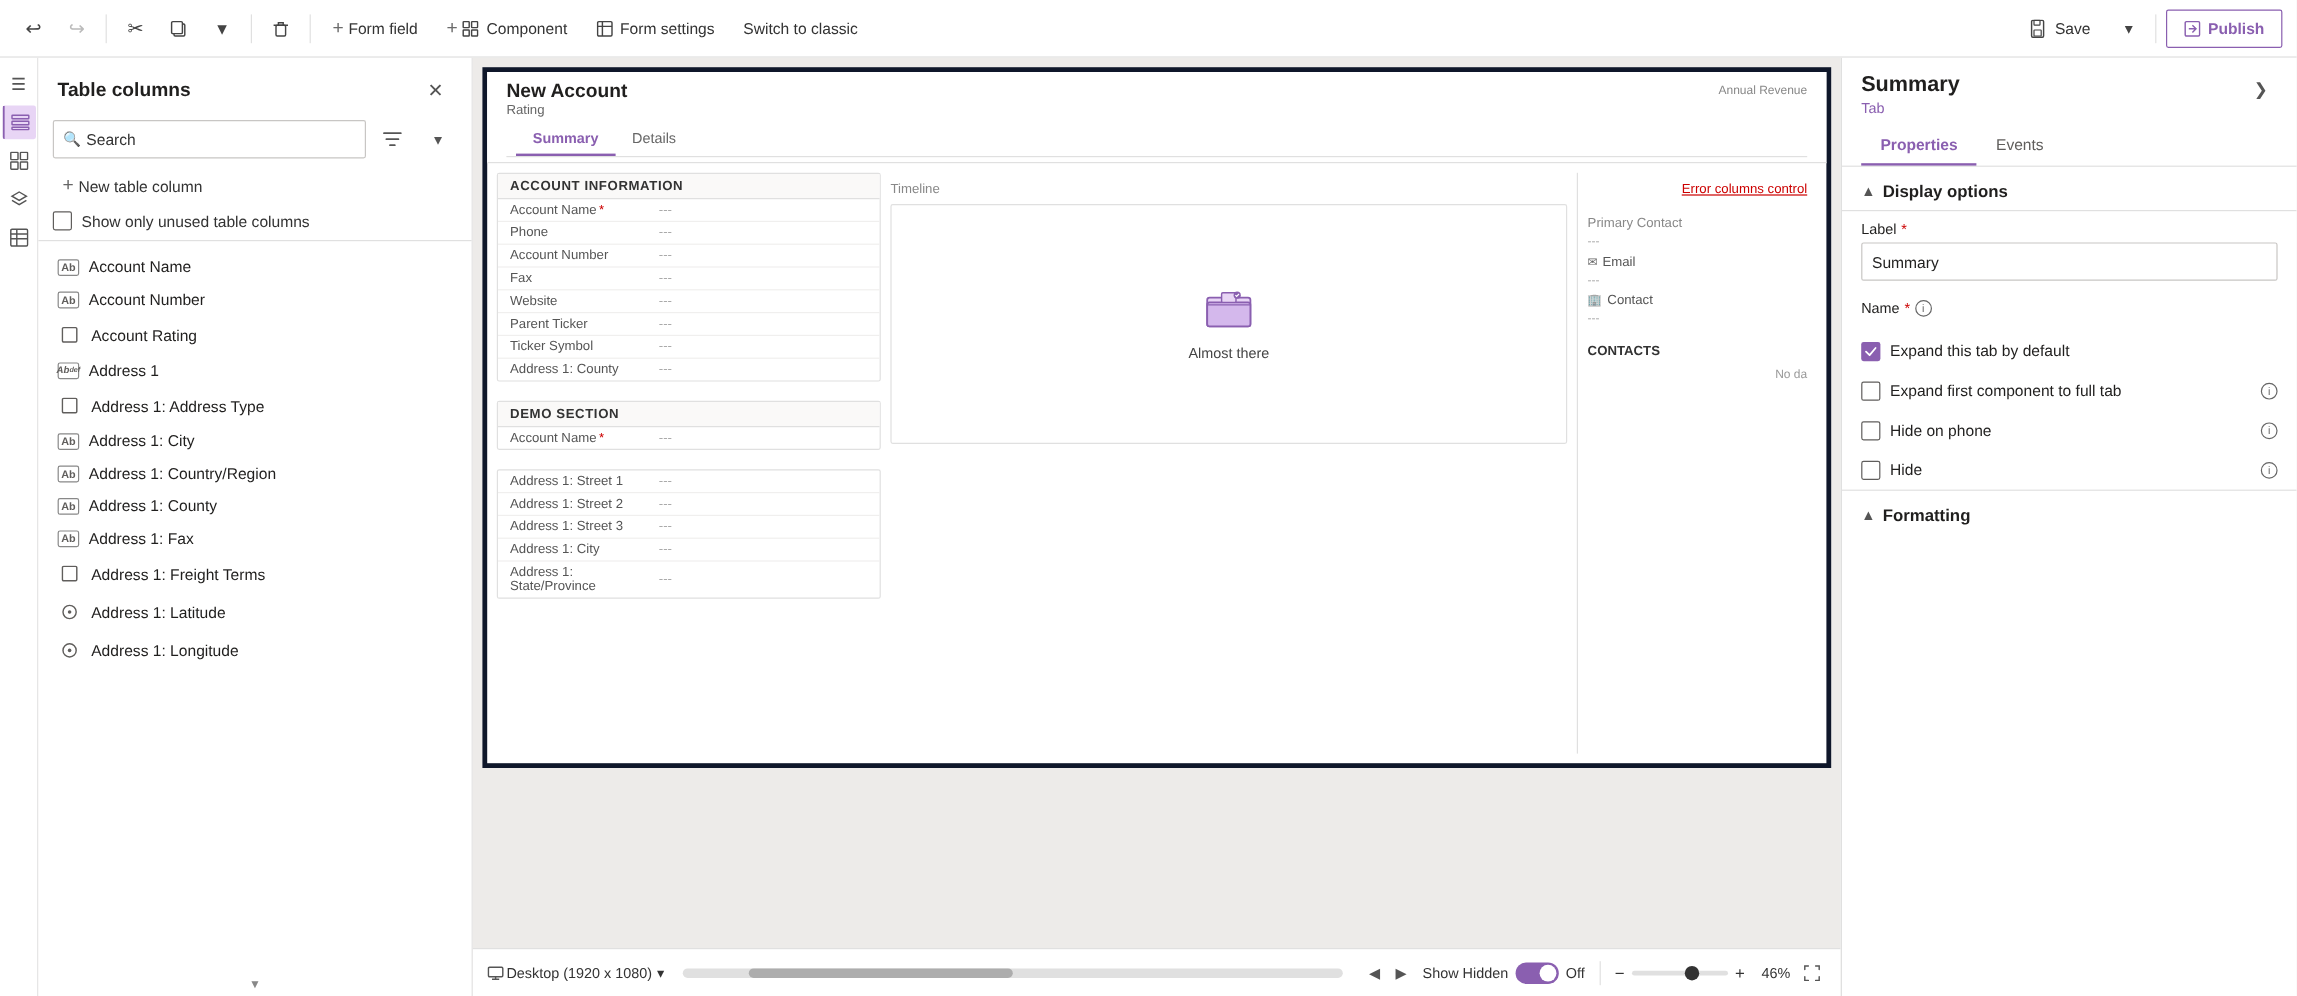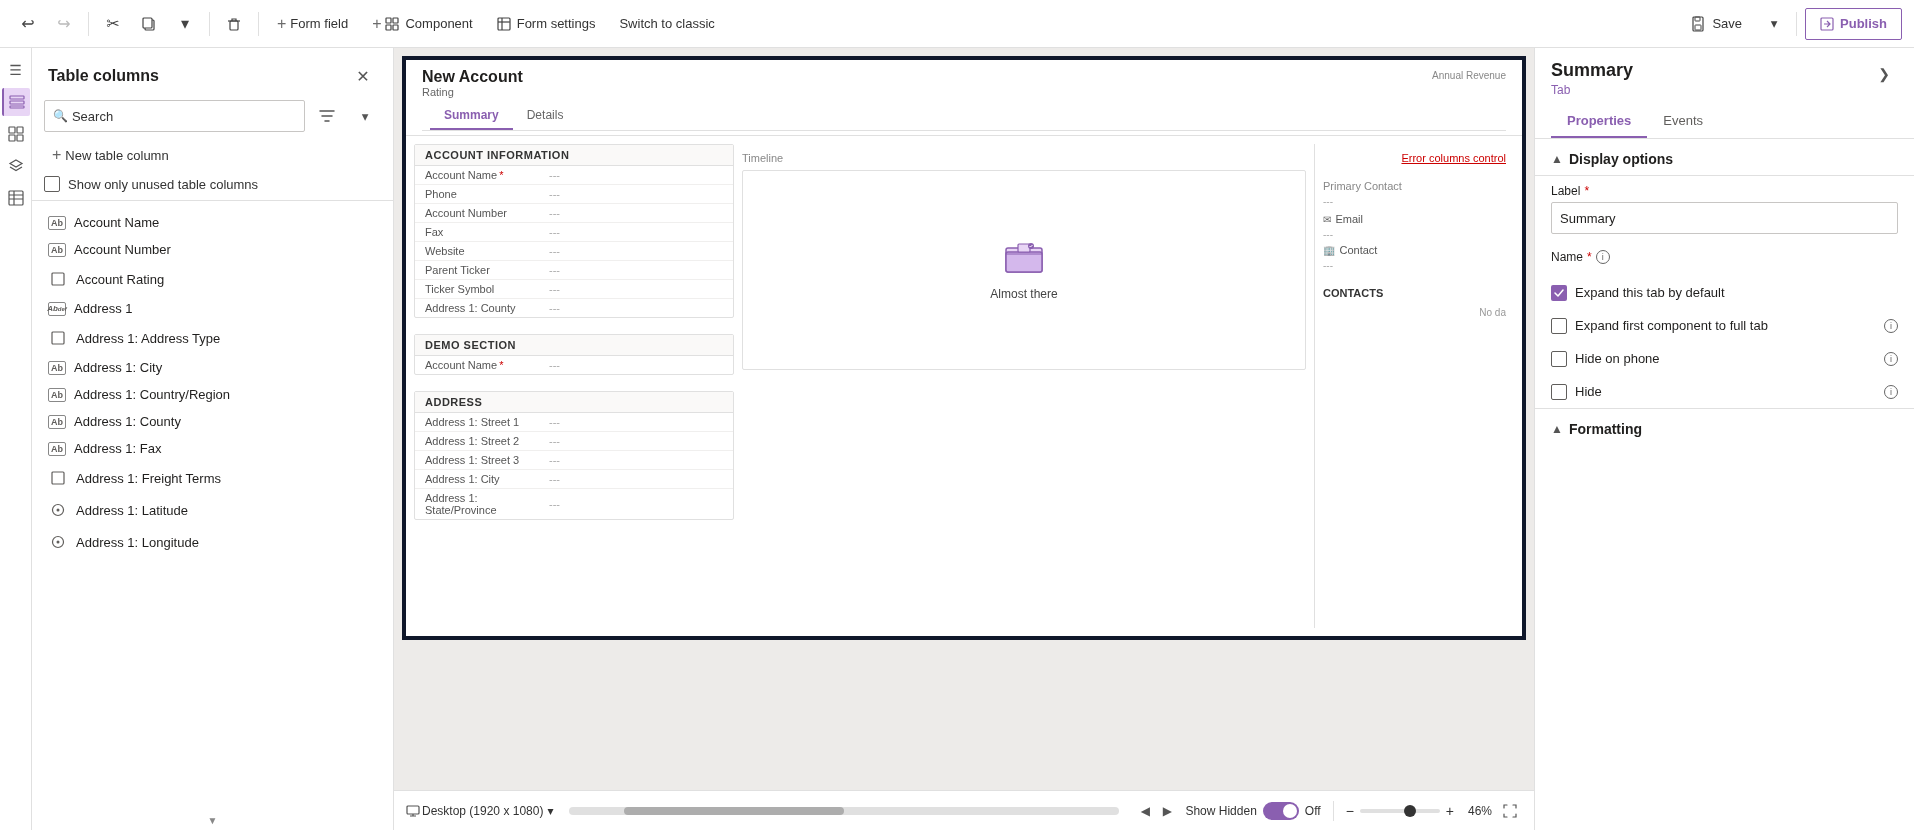--- a/index.html
+++ b/index.html
@@ -686,21 +686,20 @@
 
               <div class="form-section demo-section">
                 <div class="form-section-header">Demo Section</div>
                 <div class="form-field-row">
                   <span class="form-field-label">Account Name<span class="form-field-required">*</span></span>
                   <span class="form-field-dash">---</span>
                 </div>
               </div>
 
               <div class="form-section address-section">
-                <div class="form-section-header">ADDRESS</div>
                 <div class="form-field-row">
                   <span class="form-field-label">Address 1: Street 1</span>
                   <span class="form-field-dash">---</span>
                 </div>
                 <div class="form-field-row">
                   <span class="form-field-label">Address 1: Street 2</span>
                   <span class="form-field-dash">---</span>
                 </div>
                 <div class="form-field-row">
                   <span class="form-field-label">Address 1: Street 3</span>

